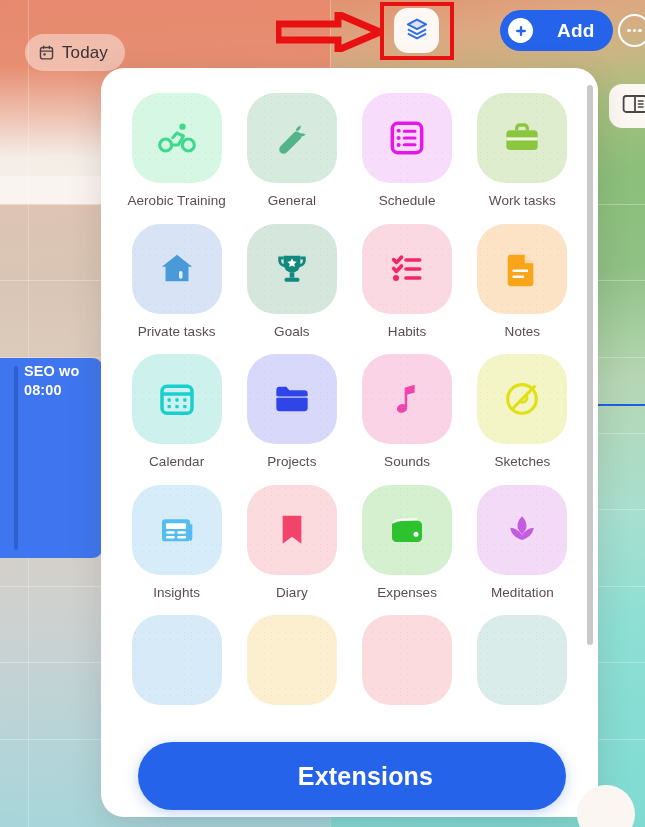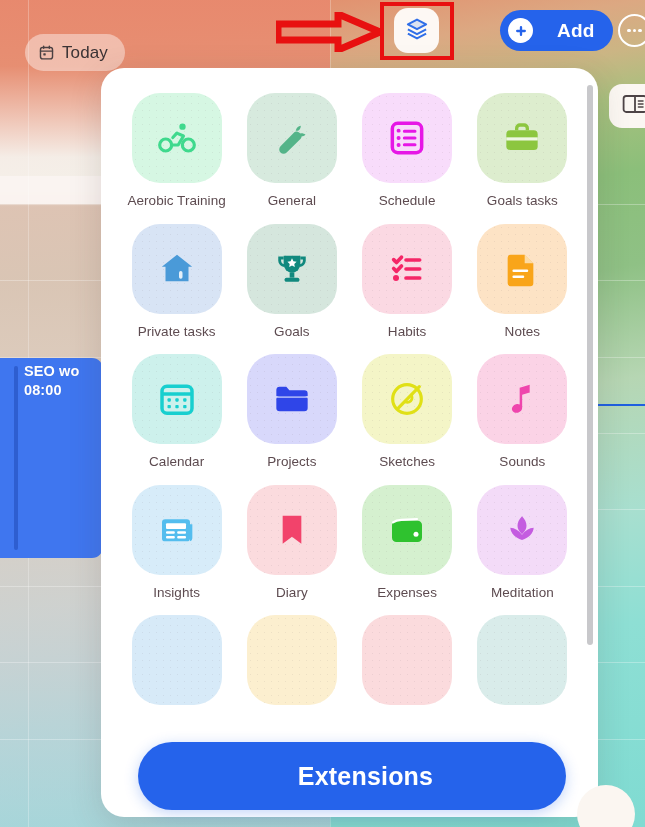--- a/index.html
+++ b/index.html
@@ -417,21 +417,21 @@
             <div class="app-label">Schedule</div>
           </div>
           <div class="app-cell">
             <div class="tile" style="background: rgb(221, 237, 206);">
               <svg width="40" height="40" viewBox="0 0 24 24">
                 <rect x="2.6" y="7.4" width="18.8" height="11.8" rx="2.3" fill="#8cc63f"></rect>
                 <path d="M8.8 7.4V6.1a1.9 1.9 0 0 1 1.9-1.9h2.6a1.9 1.9 0 0 1 1.9 1.9v1.3" fill="none" stroke="#8cc63f" stroke-width="2"></path>
                 <rect x="2.6" y="11.6" width="18.8" height="1.9" fill="#ffffff" fill-opacity="0.85"></rect>
               </svg>
             </div>
-            <div class="app-label">Goals tasks</div>
+            <div class="app-label">Work tasks</div>
           </div>
           <div class="app-cell">
             <div class="tile" style="background: rgb(216, 228, 245);">
               <svg width="40" height="40" viewBox="0 0 24 24">
                 <path d="M12 3.4 2.9 10.7h2.2v8.6h13.8v-8.6h2.2L12 3.4Z" fill="#4a9ad8"></path>
                 <rect x="13.2" y="13.2" width="2.1" height="4.6" rx="1" fill="#ffffff" fill-opacity="0.85"></rect>
               </svg>
             </div>
             <div class="app-label">Private tasks</div>
           </div>
@@ -493,36 +493,36 @@
             <div class="tile" style="background: rgb(216, 216, 251);">
               <svg width="40" height="40" viewBox="0 0 24 24">
                 <path d="M2.6 8.4V6.6a2 2 0 0 1 2-2h4l1.8 2.2h9a2 2 0 0 1 2 2v1.6H2.6Z" fill="#2f45e8"></path>
                 <rect x="2.6" y="10.2" width="18.8" height="9.2" rx="2" fill="#2f45e8"></rect>
                 <path d="M2.6 10.9h18.8" stroke="#ffffff" stroke-width="1" stroke-opacity="0.55"></path>
               </svg>
             </div>
             <div class="app-label">Projects</div>
           </div>
           <div class="app-cell">
+            <div class="tile" style="background: rgb(251, 211, 230);">
+              <svg width="40" height="40" viewBox="0 0 24 24">
+                <path d="M16.6 3.4 10.6 5.2v10.1c-.6-.3-1.4-.4-2.1-.2-1.7.4-2.8 1.9-2.5 3.3.3 1.4 1.9 2.2 3.6 1.8 1.5-.4 2.6-1.6 2.5-2.9V9.4l4.5-1.3V3.4Z" fill="#ef45ad"></path>
+              </svg>
+            </div>
+            <div class="app-label">Sounds</div>
+          </div>
+          <div class="app-cell">
             <div class="tile" style="background: rgb(244, 245, 199);">
               <svg width="40" height="40" viewBox="0 0 24 24">
                 <circle cx="12" cy="12" r="8.6" fill="none" stroke="#e0e016" stroke-width="1.9"></circle>
                 <path d="M19.4 4.6 6.6 17.6" fill="none" stroke="#e0e016" stroke-width="1.9" stroke-linecap="round"></path>
                 <path d="M14.2 9.2a2.8 2.8 0 1 1-4 4" fill="none" stroke="#e0e016" stroke-width="1.7"></path>
               </svg>
             </div>
             <div class="app-label">Sketches</div>
-          </div>
-          <div class="app-cell">
-            <div class="tile" style="background: rgb(251, 211, 230);">
-              <svg width="40" height="40" viewBox="0 0 24 24">
-                <path d="M16.6 3.4 10.6 5.2v10.1c-.6-.3-1.4-.4-2.1-.2-1.7.4-2.8 1.9-2.5 3.3.3 1.4 1.9 2.2 3.6 1.8 1.5-.4 2.6-1.6 2.5-2.9V9.4l4.5-1.3V3.4Z" fill="#ef45ad"></path>
-              </svg>
-            </div>
-            <div class="app-label">Sounds</div>
           </div>
           <div class="app-cell">
             <div class="tile" style="background: rgb(215, 236, 249);">
               <svg width="40" height="40" viewBox="0 0 24 24">
                 <rect x="3" y="5.6" width="16.8" height="13.2" rx="1.9" fill="#54bdee"></rect>
                 <path d="M19.8 8.6h1.4v8.4a1.8 1.8 0 0 1-1.4 1.8V8.6Z" fill="#54bdee"></path>
                 <g fill="#ffffff">
                   <rect x="5.4" y="8" width="12" height="3.4" rx="0.6"></rect>
                   <rect x="5.4" y="12.8" width="5.3" height="1.5" rx="0.6"></rect>
                   <rect x="12.1" y="12.8" width="5.3" height="1.5" rx="0.6"></rect>

